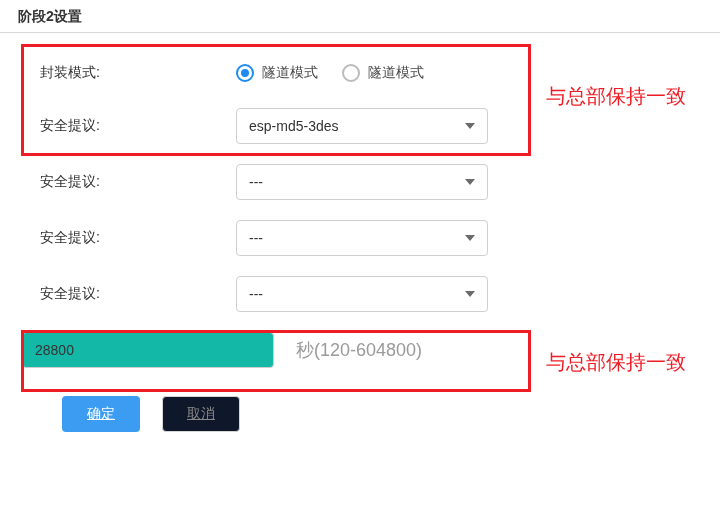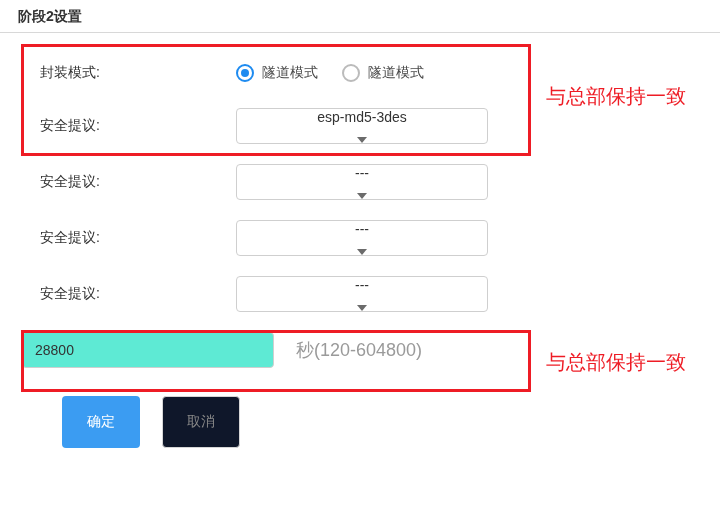--- a/index.html
+++ b/index.html
@@ -78,59 +78,59 @@
     height: 36px;
     border: 1px solid #cfcfcf;
     border-radius: 4px;
     background: #fff;
     padding: 0 12px;
     display: flex;
     align-items: center;
     justify-content: space-between;
     color: #333;
     cursor: pointer;
-    flex-direction: column;
   }
   .select .caret {
     width: 0;
     height: 0;
     border-left: 5px solid transparent;
     border-right: 5px solid transparent;
     border-top: 6px solid #6b6b6b;
   }
   .text-input {
     width: 252px;
     height: 36px;
     border: 1px solid #cfcfcf;
     border-radius: 4px;
-    background: #5eead4;
+    background: #14b8a6;
     padding: 0 12px;
     font-size: 14px;
     color: #333;
   }
   .suffix-col {
     padding-left: 22px;
     color: #9a9a9a;
     font-size: 18px;
   }
   .buttons {
     padding: 18px 0 0 40px;
     display: flex;
     gap: 22px;
   }
   .btn {
-    height: 52px;
+    height: 36px;
     padding: 0 24px;
     border-radius: 4px;
     font-size: 14px;
     cursor: pointer;
     display: inline-flex;
     align-items: center;
     justify-content: center;
     border: 1px solid transparent;
+    text-decoration: underline;
   }
   .btn-primary {
     background: #3b9cf2;
     color: #fff;
   }
   .btn-default {
     background: #0f172a;
     color: #888;
     border: 1px solid #d6d6d6;
   }

